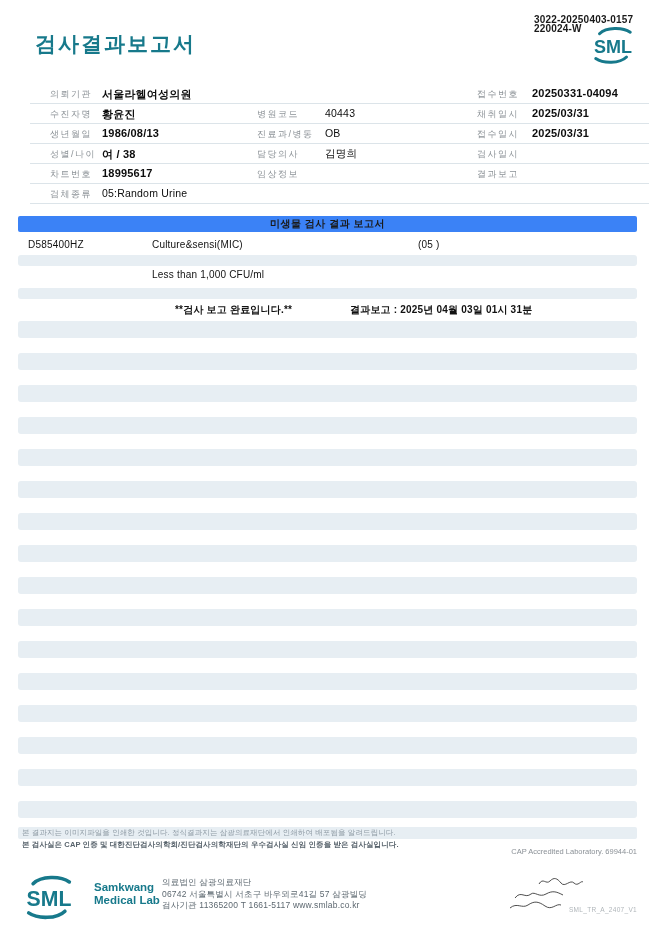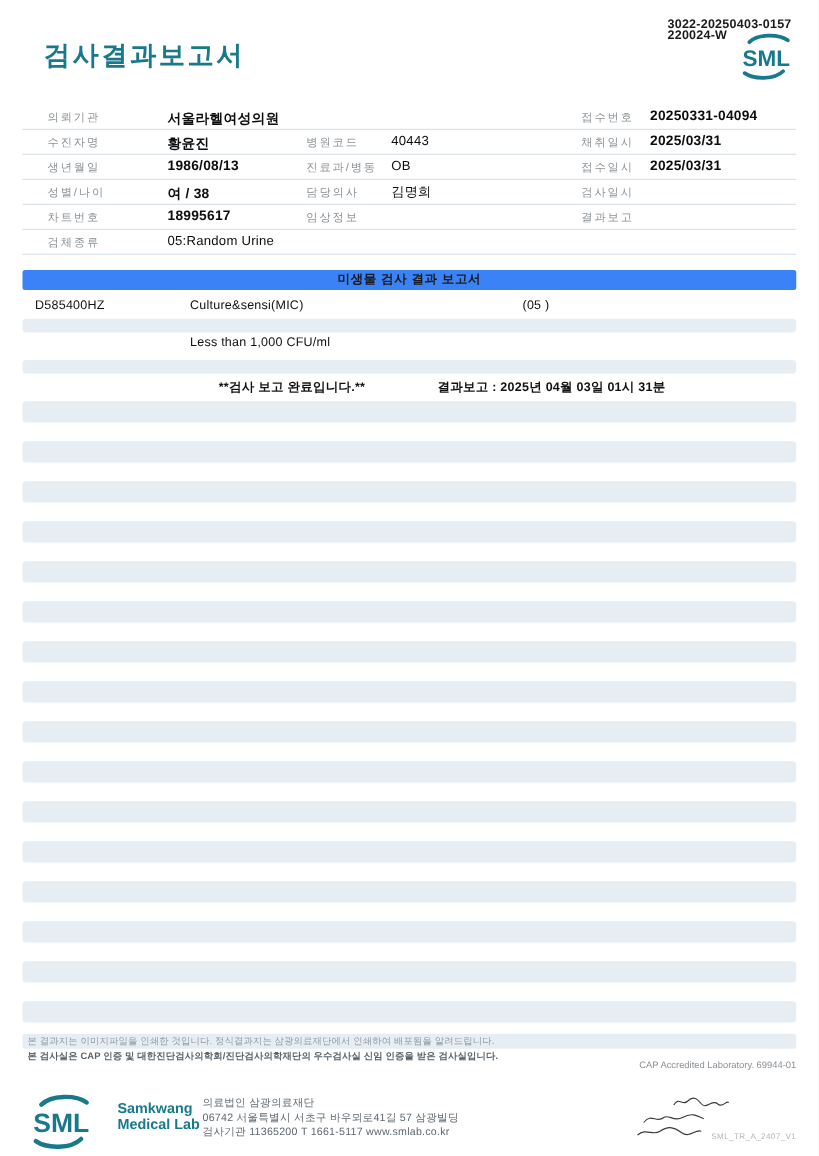--- a/index.html
+++ b/index.html
@@ -9,25 +9,25 @@
     font-family:"Liberation Sans","DejaVu Sans",sans-serif;
   }
   .abs { position:absolute; }
 
   
   .title { left:35px; top:30px; font-size:21px; font-weight:bold; color:#17798b; letter-spacing:2px; }
   .docnum { left:502px; top:15px; font-size:10px; font-weight:bold; color:#1a1a1a; line-height:9px; letter-spacing:0.2px;margin-left:32px; }
   .logo-top { left:589px; top:25px; }
 
   
-  .info-row { position:absolute; left:18px; width:619px; height:20px; border-bottom:1px solid #dce4e9; }
+  .info-row { position:absolute; left:30px; width:619px; height:20px; border-bottom:1px solid #dce4e9; }
   .lbl { position:absolute; top:5px; font-size:9px; color:#8b9196; letter-spacing:1.5px; white-space:nowrap; }
   .val { position:absolute; top:4px; font-size:10.5px; color:#0d0d0d; letter-spacing:0.2px; white-space:nowrap; }
   .b   { font-weight:bold; font-size:11px; }
-  .c1l { left:20px; }  .c1v { left:72px;margin-left:44px; }
+  .c1l { left:20px; }  .c1v { left:72px; }
   .c2l { left:227px; } .c2v { left:295px; }
   .c3l { left:447px;text-align:center; } .c3v { left:502px; }
 
   
   .banner {
     left:18px; top:216px; width:619px; height:16px; background:#3b82f6; border-radius:2px;
     text-align:center; font-size:10px; font-weight:bold; line-height:16px; color:#1a1a1a; letter-spacing:0.5px;
   }
   .rline { font-size:10px; color:#111111; letter-spacing:0.2px; white-space:nowrap; }
   .stripe-s { left:18px; width:619px; height:11px; background:#e7eef3; border-radius:3px; }

